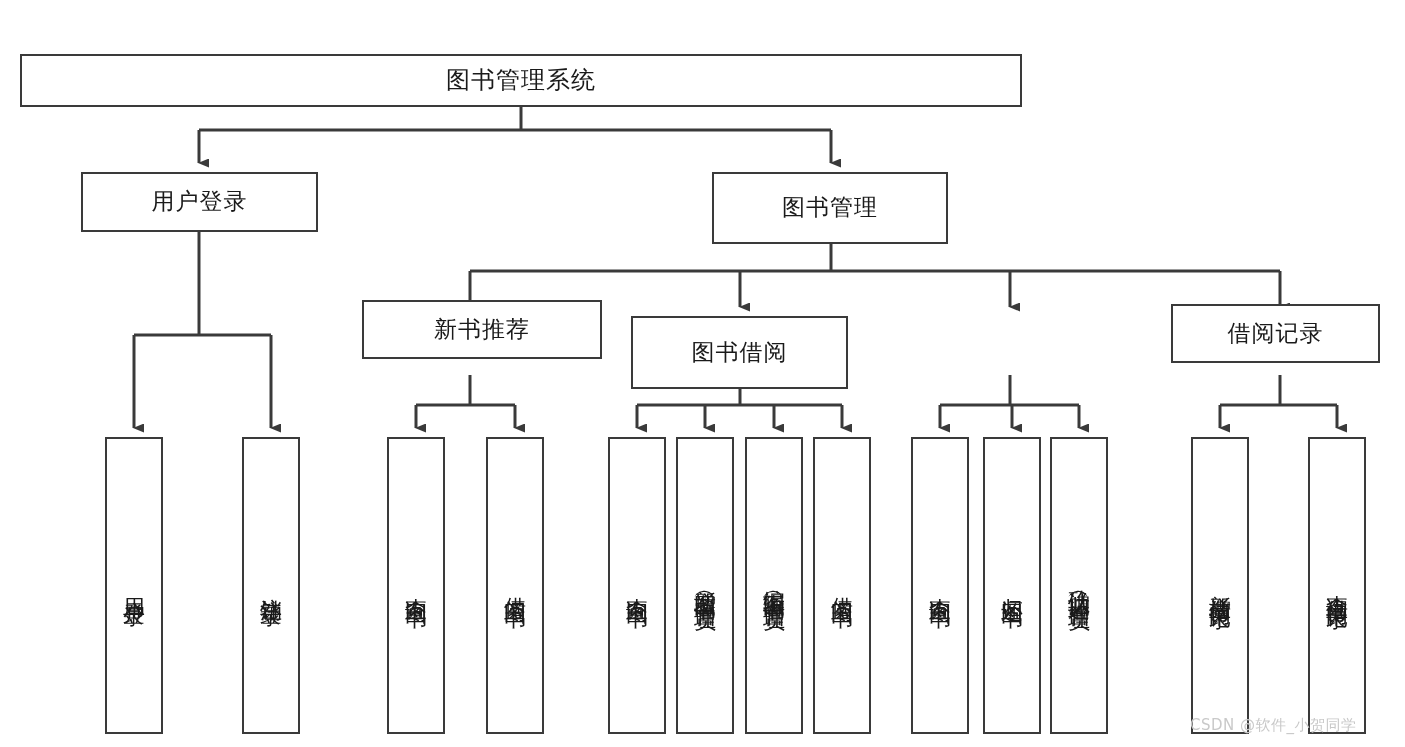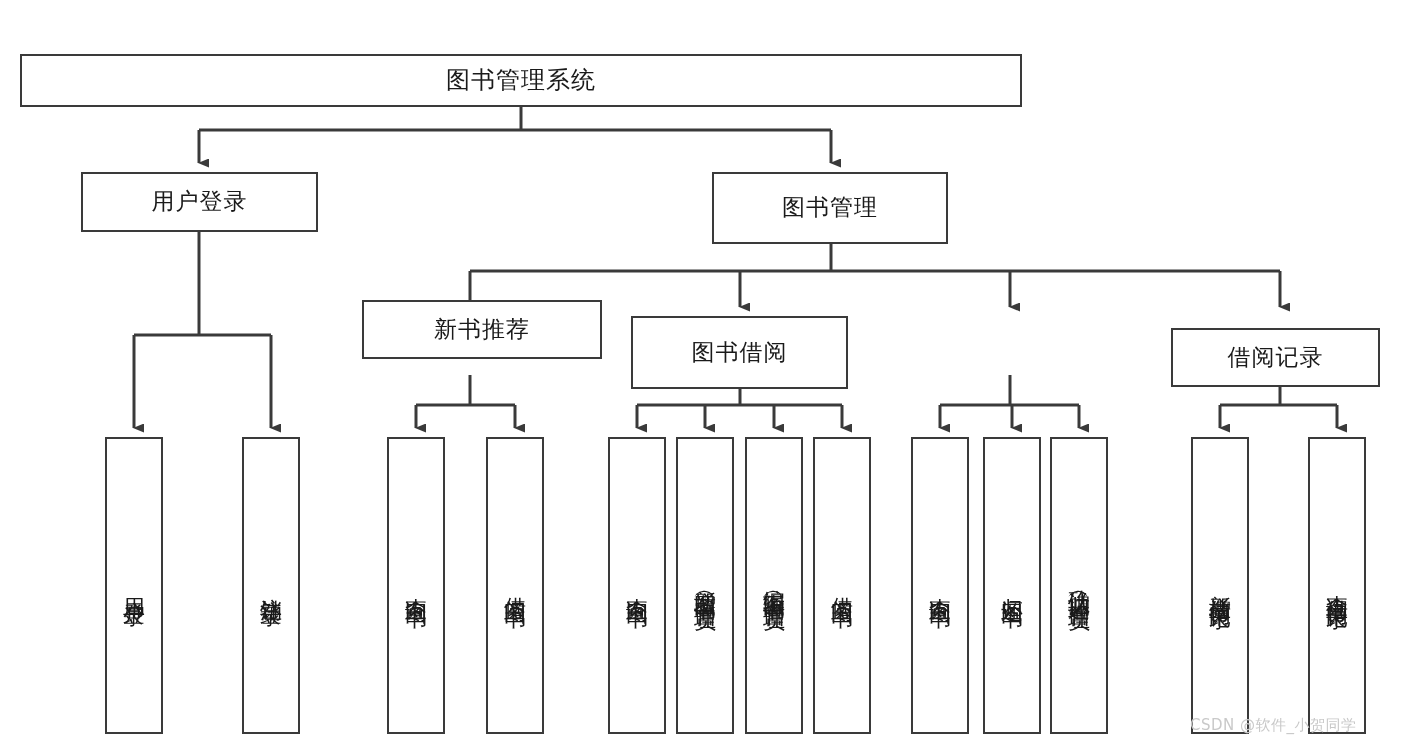--- a/index.html
+++ b/index.html
@@ -135,21 +135,21 @@
   <div class="node horiz" style="left: 712px; top: 172px; width: 236px; height: 72px;">
     <span>图书管理</span>
   </div>
 
   <div class="node horiz" style="left: 362px; top: 300px; width: 240px; height: 59px;">
     <span>新书推荐</span>
   </div>
   <div class="node horiz" style="left: 631px; top: 316px; width: 217px; height: 73px;">
     <span>图书借阅</span>
   </div>
-  <div class="node horiz" style="left: 1171px; top: 328px; width: 209px; height: 59px;">
+  <div class="node horiz" style="left: 1171px; top: 304px; width: 209px; height: 59px;">
     <span>借阅记录</span>
   </div>
 
   <div class="leaf" style="left: 105px; top: 437px; width: 58px; height: 297px;">
     <span class="vtext">用户登录</span>
   </div>
   <div class="leaf" style="left: 242px; top: 437px; width: 58px; height: 297px;">
     <span class="vtext">注销登录</span>
   </div>
   <div class="leaf" style="left: 387px; top: 437px; width: 58px; height: 297px;">

